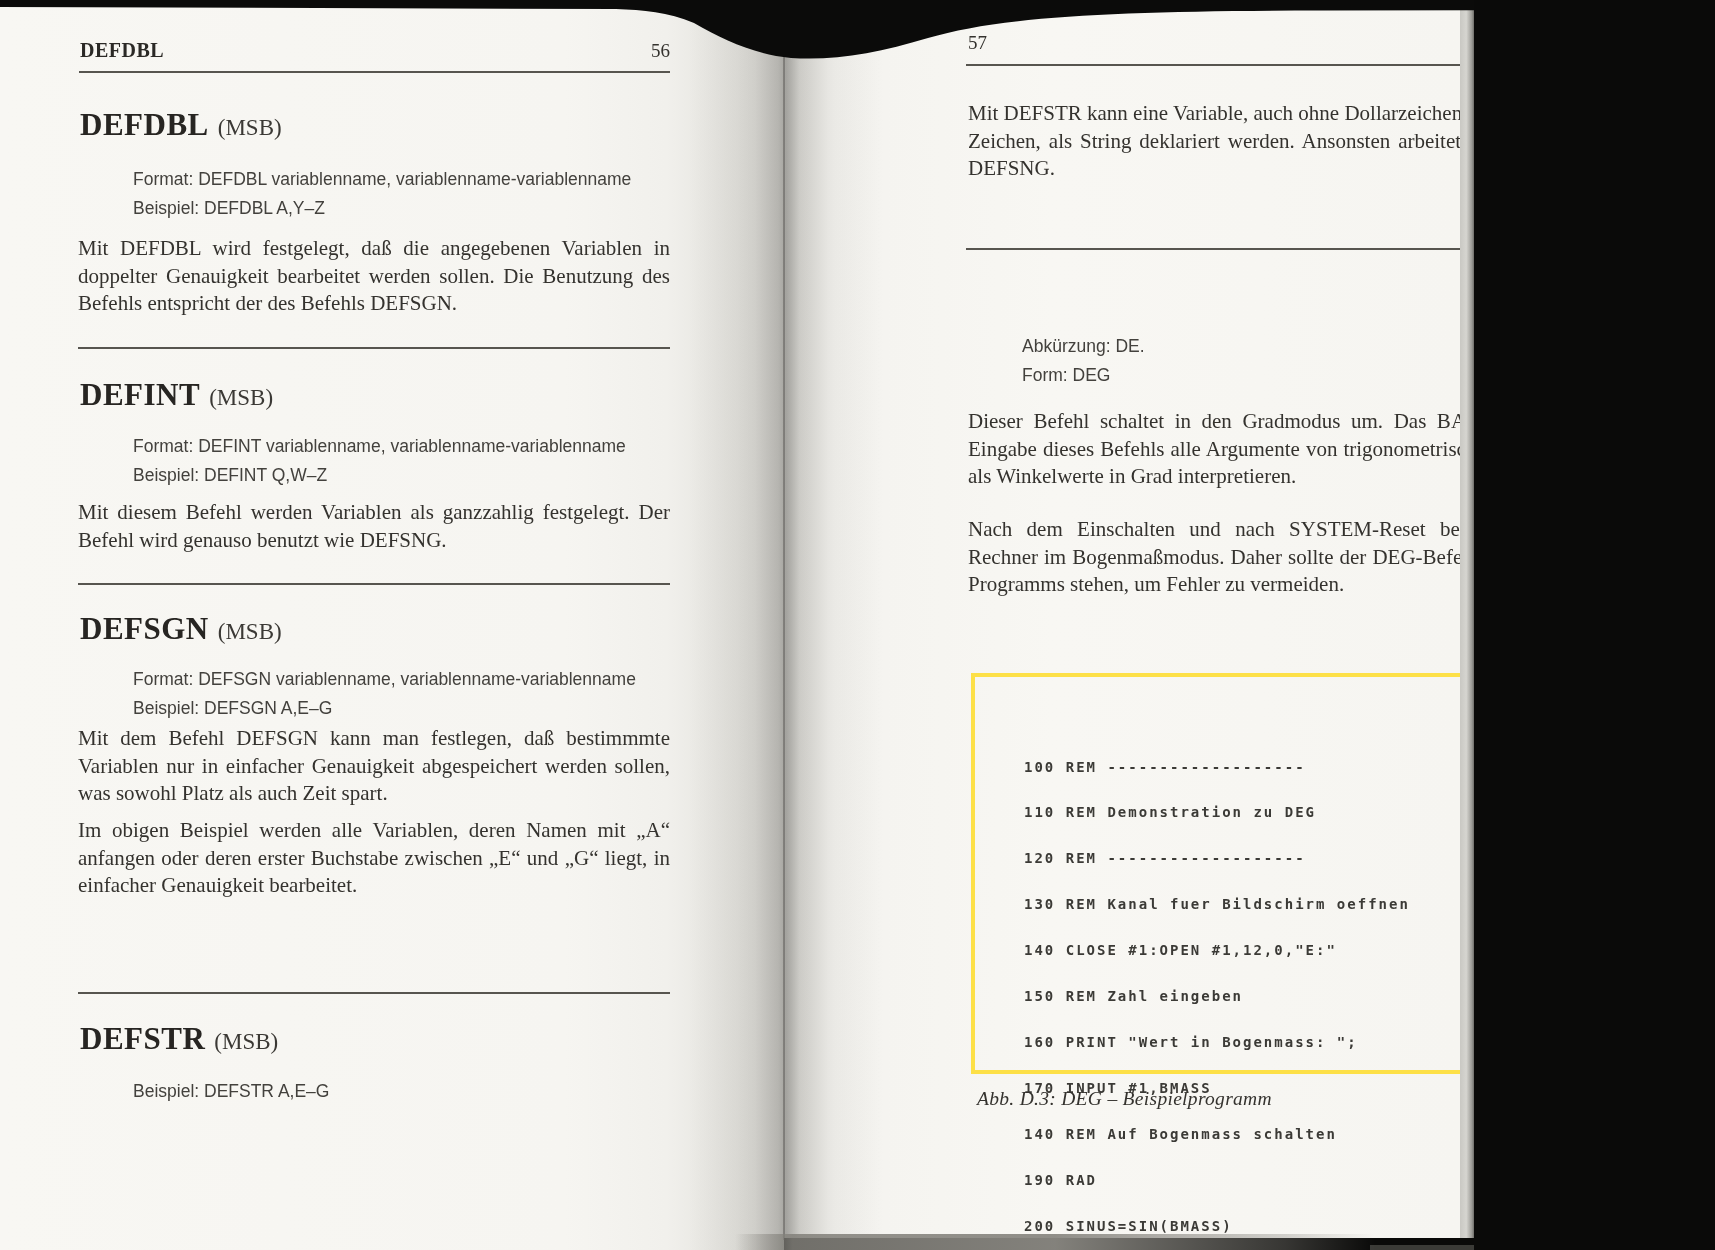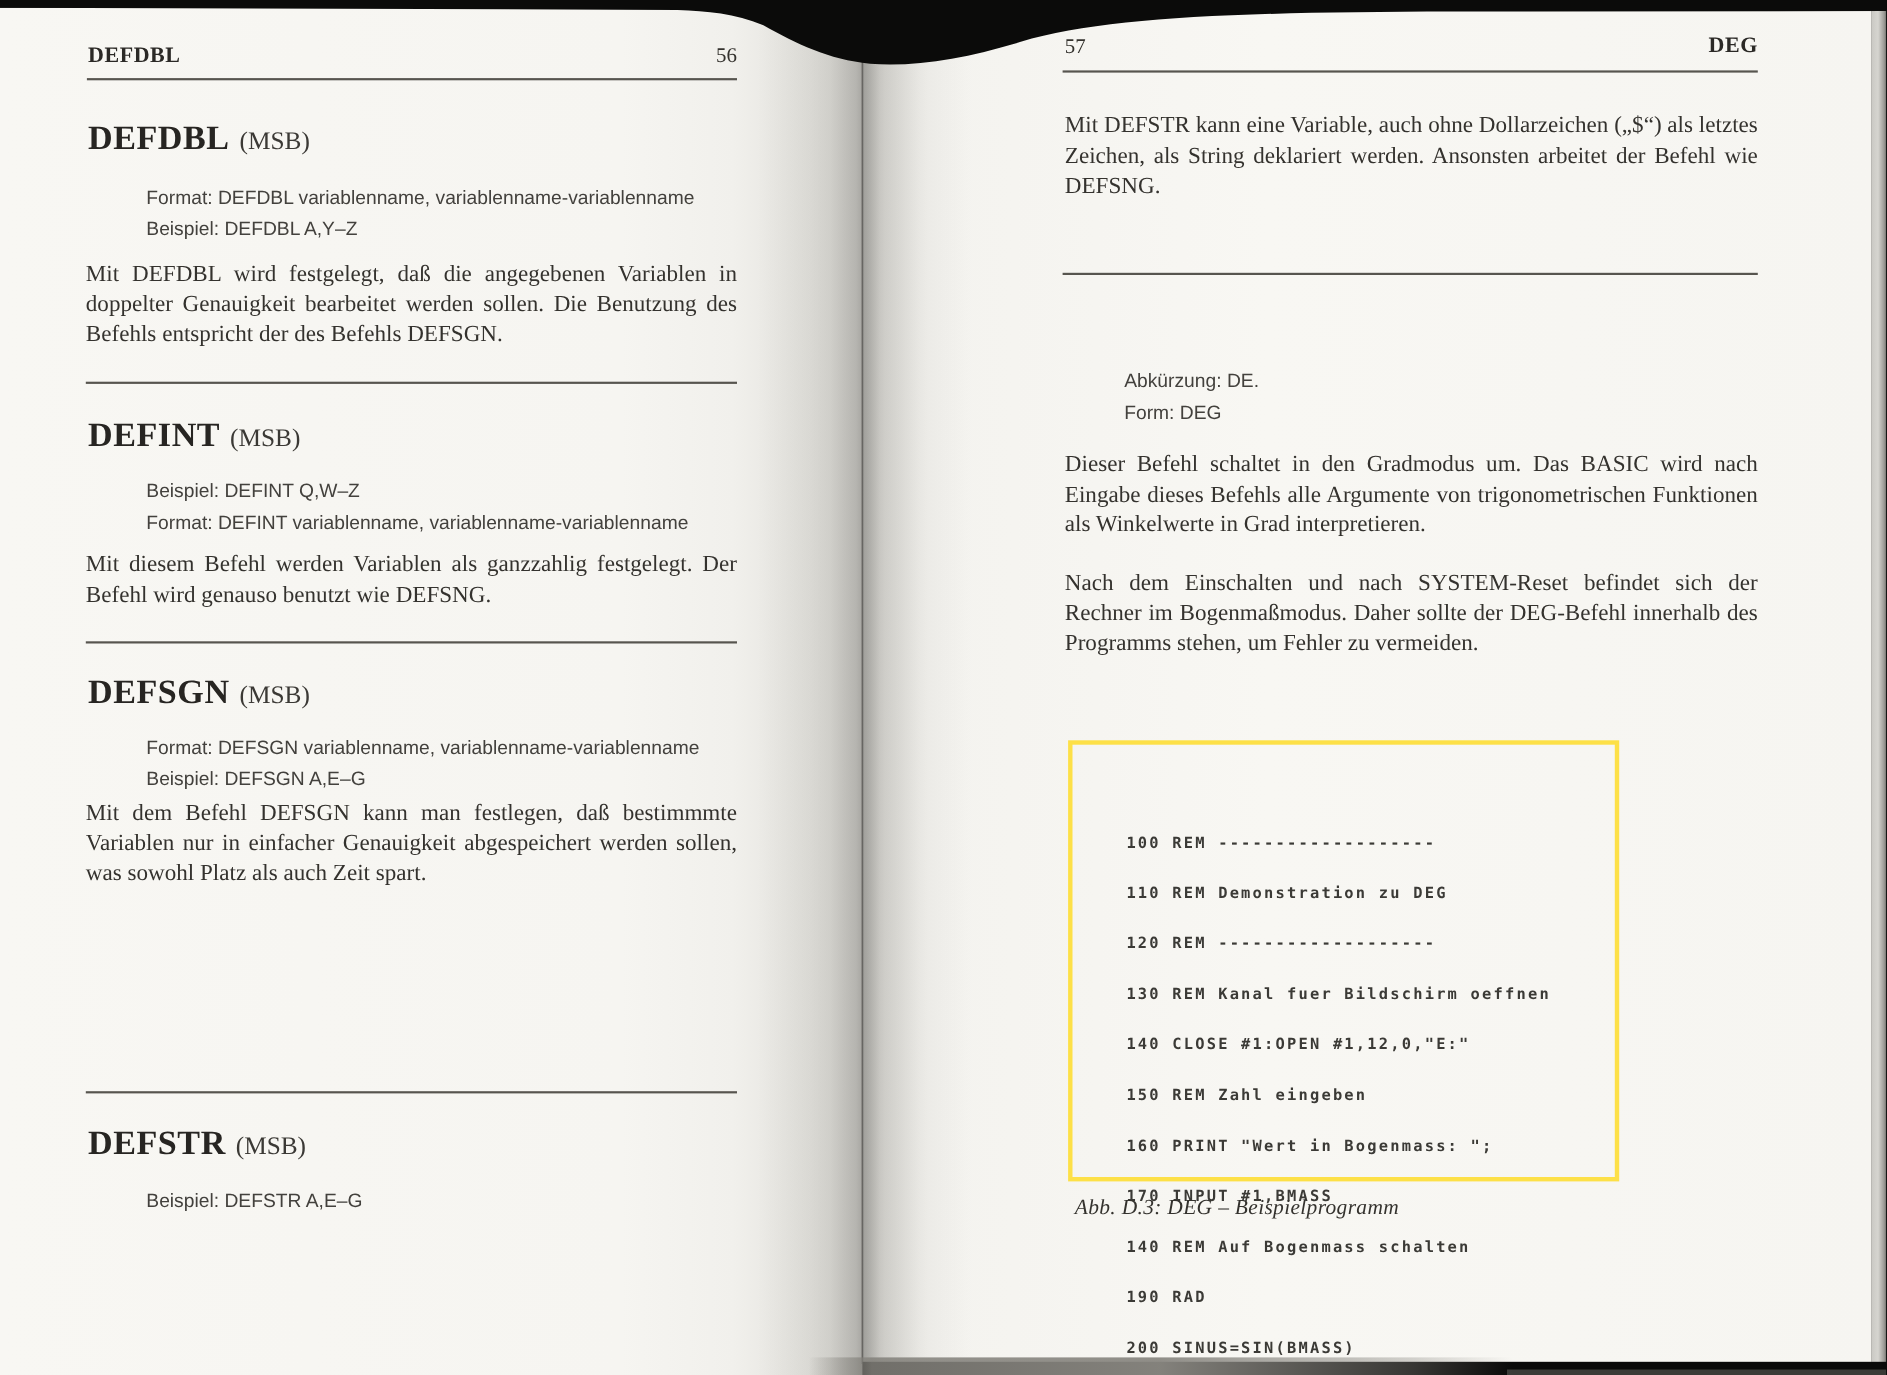--- a/index.html
+++ b/index.html
@@ -1,16 +1,16 @@
 <!DOCTYPE html>
 <html><head>
 <meta charset="utf-8">
 <style>
   html,body{margin:0;padding:0;background:#0a0a09;}
-  .scene{position:relative;width:1715px;height:1250px;background:#0a0a09;overflow:hidden;
+  .scene{position:relative;width:1474px;height:1250px;background:#0a0a09;overflow:hidden;
          font-family:"Liberation Serif","DejaVu Serif",serif;}
   .abs{position:absolute;}
   
   .page-left{position:absolute;left:0;top:7px;bottom:0;width:784px;
     background:linear-gradient(90deg,#f8f7f3 0%,#f6f5f1 72%,#f1f0ec 85%,#e3e2dd 94%,#d2d1cc 100%);}
   .page-right{position:absolute;left:784px;top:10px;right:14px;bottom:12px;
     background:linear-gradient(90deg,#cfcec9 0%,#e6e5e0 2.2%,#f4f3ef 6.5%,#f8f7f3 40%,#f6f5f1 100%);}
   .gutter-shadow{position:absolute;left:688px;top:0;bottom:0;width:196px;pointer-events:none;
     background:linear-gradient(90deg,rgba(60,58,54,0) 0%,rgba(60,58,54,0.08) 34%,rgba(45,43,40,0.18) 46%,rgba(30,29,27,0.26) 50%,rgba(45,43,40,0.14) 57%,rgba(80,78,74,0.06) 75%,rgba(60,58,54,0) 100%);}
   .crease{position:absolute;left:783px;top:8px;bottom:10px;width:2px;background:rgba(55,53,48,0.35);}
@@ -51,35 +51,36 @@
       <div>Beispiel: DEFDBL A,Y–Z</div>
     </div>
     <div class="abs body-par" style="left:78px;top:228px;width:592px;">Mit DEFDBL wird festgelegt, daß die angegebenen Variablen in doppelter Genauigkeit bearbeitet werden sollen. Die Benutzung des Befehls entspricht der des Befehls DEFSGN.</div>
 
     <div class="rule" style="left:78px;top:340px;width:592px;"></div>
 
     <div class="abs" style="left:80px;top:370px;">
       <span class="h-cmd">DEFINT</span><span class="h-sfx">(MSB)</span>
     </div>
     <div class="abs spec" style="left:133px;top:425px;">
+      <div>Format: DEFINT variablenname, variablenname-variablenname</div>
       <div>Beispiel: DEFINT Q,W–Z</div>
-      <div>Format: DEFINT variablenname, variablenname-variablenname</div>
     </div>
     <div class="abs body-par" style="left:78px;top:492px;width:592px;">Mit diesem Befehl werden Variablen als ganzzahlig festgelegt. Der Befehl wird genauso benutzt wie DEFSNG.</div>
 
     <div class="rule" style="left:78px;top:576px;width:592px;"></div>
 
     <div class="abs" style="left:80px;top:604px;">
       <span class="h-cmd">DEFSGN</span><span class="h-sfx">(MSB)</span>
     </div>
     <div class="abs spec" style="left:133px;top:658px;">
       <div>Format: DEFSGN variablenname, variablenname-variablenname</div>
       <div>Beispiel: DEFSGN A,E–G</div>
     </div>
     <div class="abs body-par" style="left:78px;top:718px;width:592px;">Mit dem Befehl DEFSGN kann man festlegen, daß bestimmmte Variablen nur in einfacher Genauigkeit abgespeichert werden sollen, was sowohl Platz als auch Zeit spart.</div>
+    <div class="abs body-par" style="left:78px;top:810px;width:592px;">Im obigen Beispiel werden alle Variablen, deren Namen mit „A“ anfangen oder deren erster Buchstabe zwischen „E“ und „G“ liegt, in einfacher Genauigkeit bearbeitet.</div>
 
     <div class="rule" style="left:78px;top:985px;width:592px;"></div>
 
     <div class="abs" style="left:80px;top:1014px;">
       <span class="h-cmd">DEFSTR</span><span class="h-sfx">(MSB)</span>
     </div>
     <div class="abs spec" style="left:133px;top:1070px;">
       <div>Beispiel: DEFSTR A,E–G</div>
     </div>
   </div>

